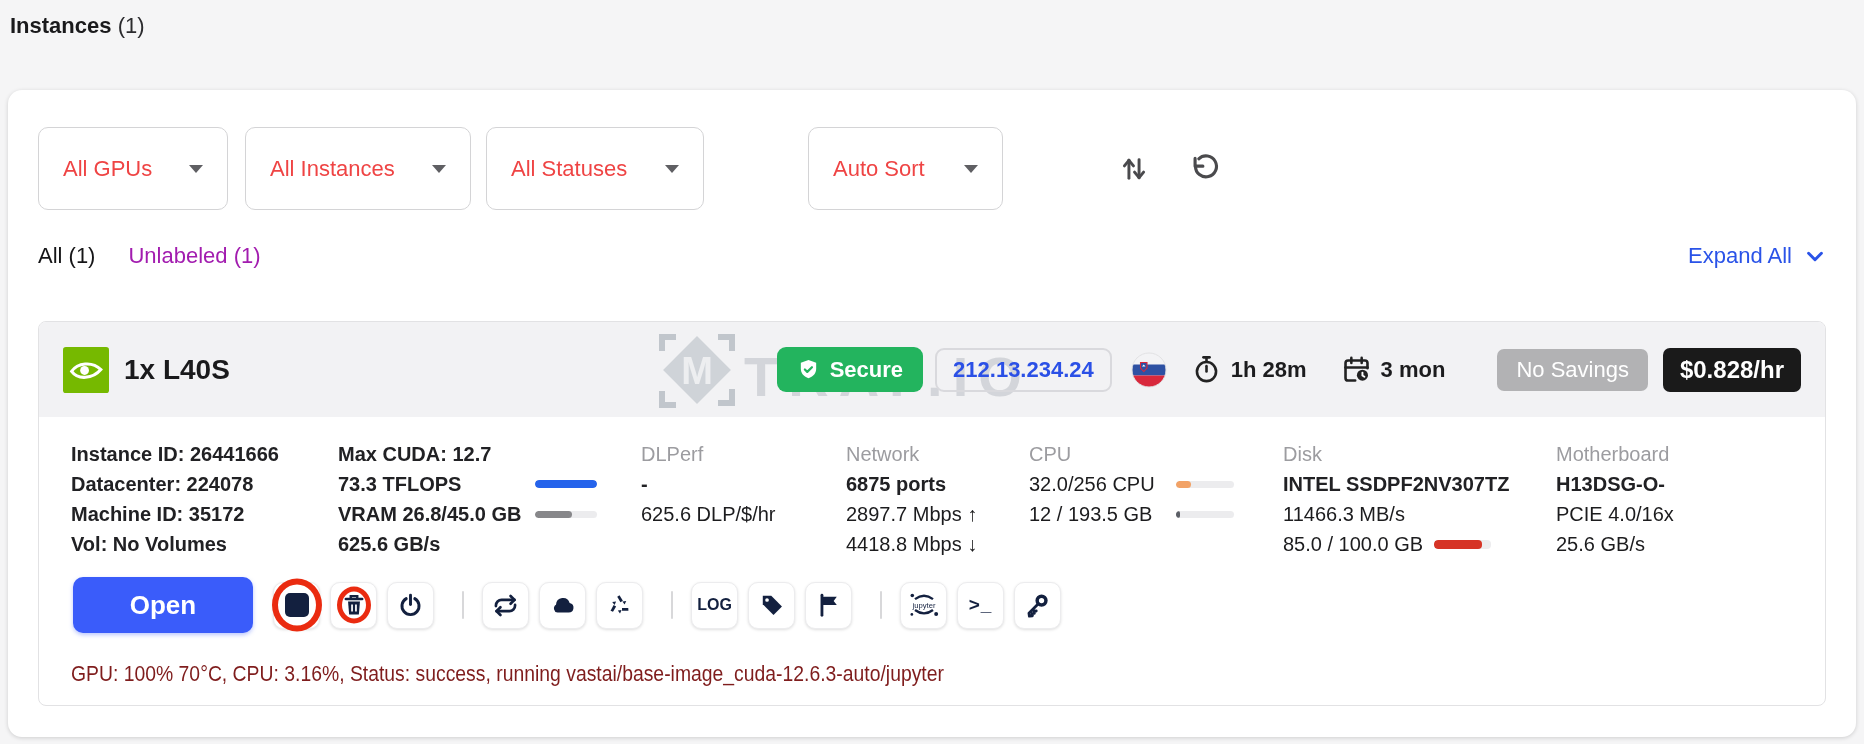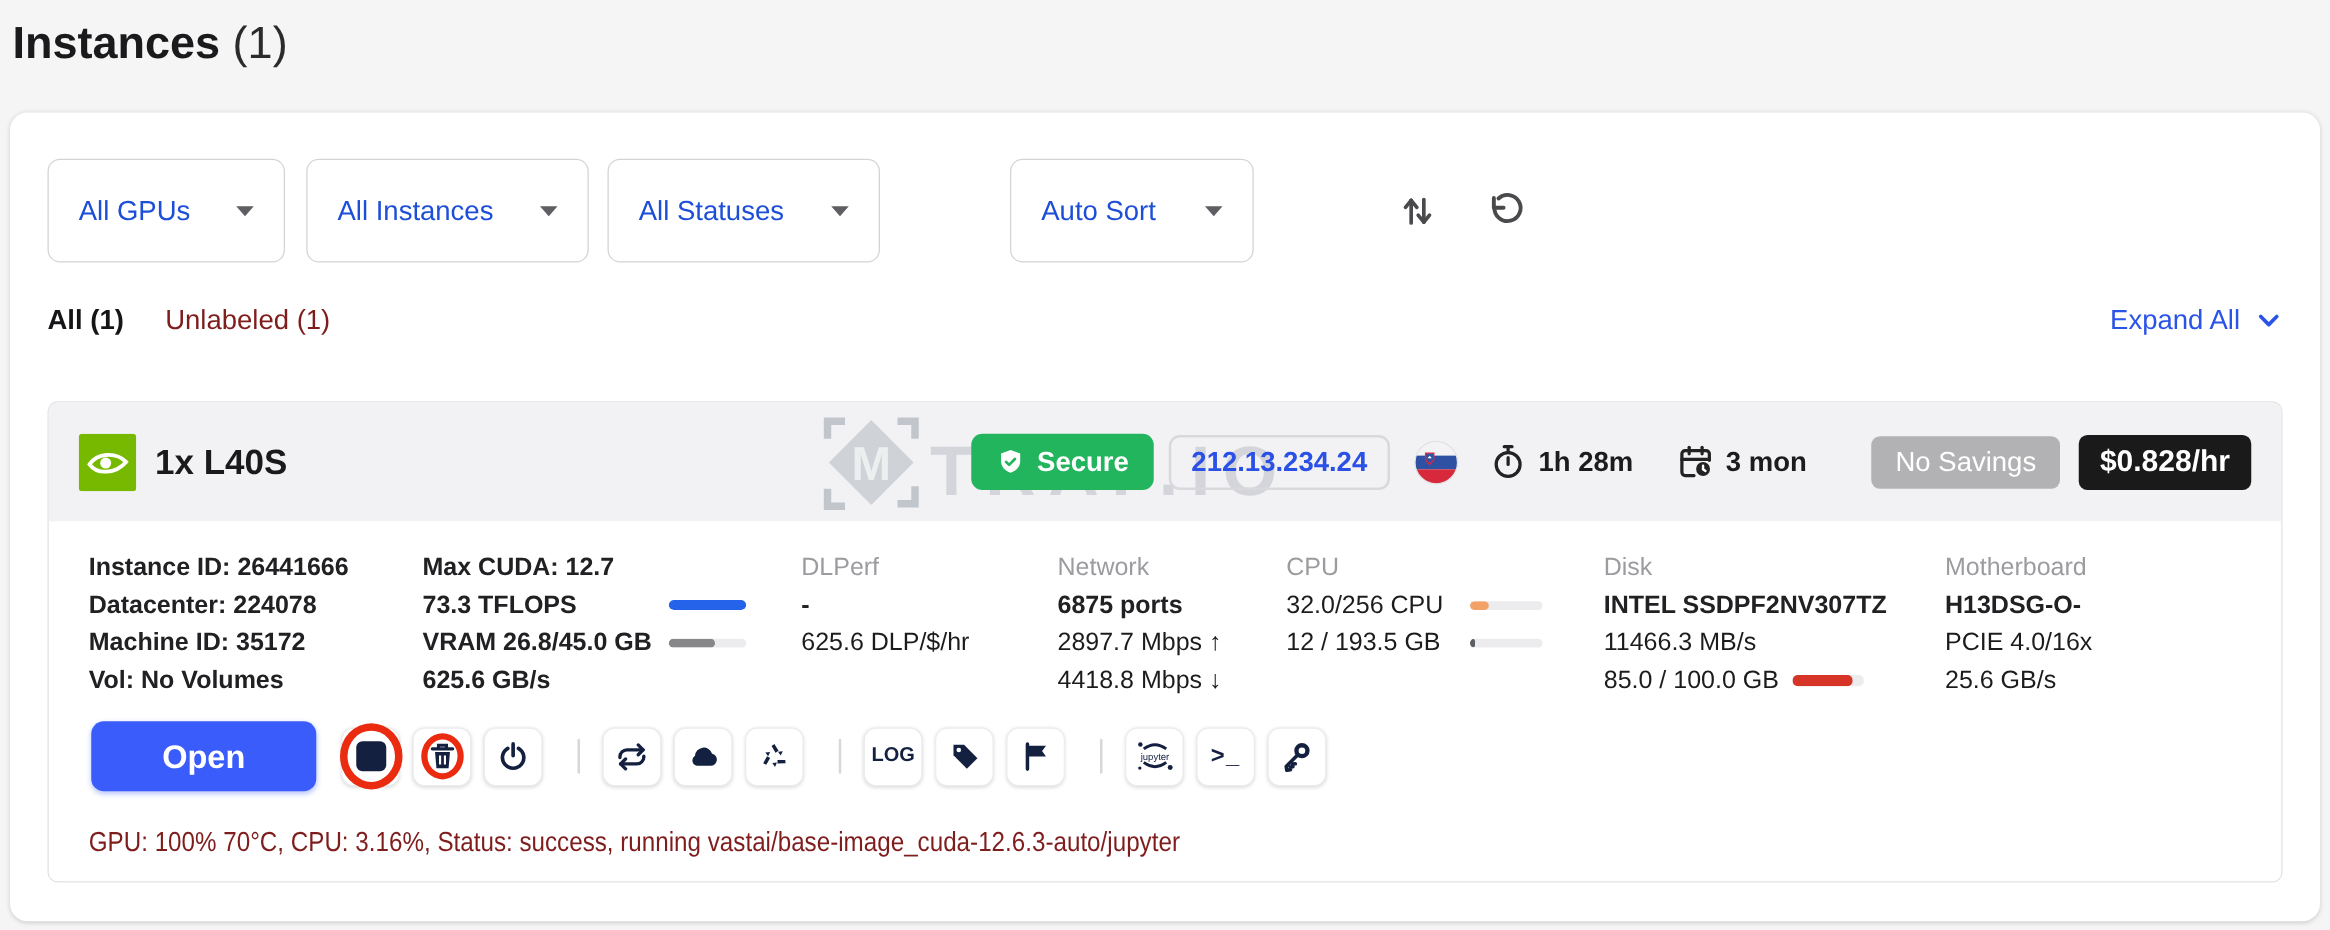--- a/index.html
+++ b/index.html
@@ -3,51 +3,51 @@
 <meta charset="utf-8">
 <style>
   * { box-sizing: border-box; margin: 0; padding: 0; }
   html,body { width:1864px; height:744px; overflow:hidden; }
   body {
     background:#f5f5f6;
     font-family:"Liberation Sans","DejaVu Sans",sans-serif;
     color:#1c1c1e;
     position:relative;
   }
-  .page-title { position:absolute; top:13px; left:10px; font-size:36px; font-weight:700; color:#1a1a1c; }
+  .page-title { position:absolute; top:13px; left:10px; font-size:22px; font-weight:700; color:#1a1a1c; }
   .page-title .count { font-weight:400; color:#2b2b2e; }
 
   .container {
     position:absolute; left:8px; top:90px; width:1848px; height:647px;
     background:#ffffff; border-radius:14px;
     box-shadow:0 1px 4px rgba(0,0,0,.16);
     padding:37px 30px 0 30px;
   }
 
   
   .filter-row { display:flex; align-items:center; }
   .dropdown {
     height:83px; border:1px solid #d4d4d6; border-radius:10px;
     display:flex; align-items:center; padding:0 24px; background:#fff; cursor:pointer;
   }
-  .dd-label { font-size:22px; color:#1d4ed8; }
+  .dd-label { font-size:22px; color:#ef4444; }
   .caret { width:0; height:0; border-left:7px solid transparent; border-right:7px solid transparent;
     border-top:8px solid #5f5f63; margin-left:auto; }
   .dd-gpu { width:190px; margin-right:17px; }
   .dd-status { width:218px; margin-right:104px; }
   .dd-instance { width:226px; margin-right:15px; }
   .dd-sort { width:195px; }
   .icon-btn-plain { background:none; border:none; cursor:pointer; display:flex; align-items:center; }
   .sort-btn { margin-left:115px; }
   .refresh-btn { margin-left:38px; }
 
   
   .tabs-row { display:flex; align-items:center; margin-top:32px; height:28px; font-size:22px; }
-  .tab-all { font-weight:700; color:#151517; cursor:pointer; }
-  .tab-unlabeled { color:#7f1d1d; margin-left:33px; cursor:pointer;text-align:center; }
+  .tab-all { font-weight:400; color:#151517; cursor:pointer; }
+  .tab-unlabeled { color:#a21caf; margin-left:33px; cursor:pointer;text-align:center; }
   .tabs-spacer { flex:1; }
   .expand-all { display:flex; align-items:center; color:#2a53e8; font-weight:400; cursor:pointer; }
   .expand-all svg { margin-left:12px; }
 
   
   .card { margin-top:51px; border:1px solid #e2e2e4; border-radius:8px; background:#fff; position:relative; }
   .card-header {
     position:relative; height:95px; background:#f2f2f4;
     border-radius:7px 7px 0 0; display:flex; align-items:center; padding:0 24px;
   }

